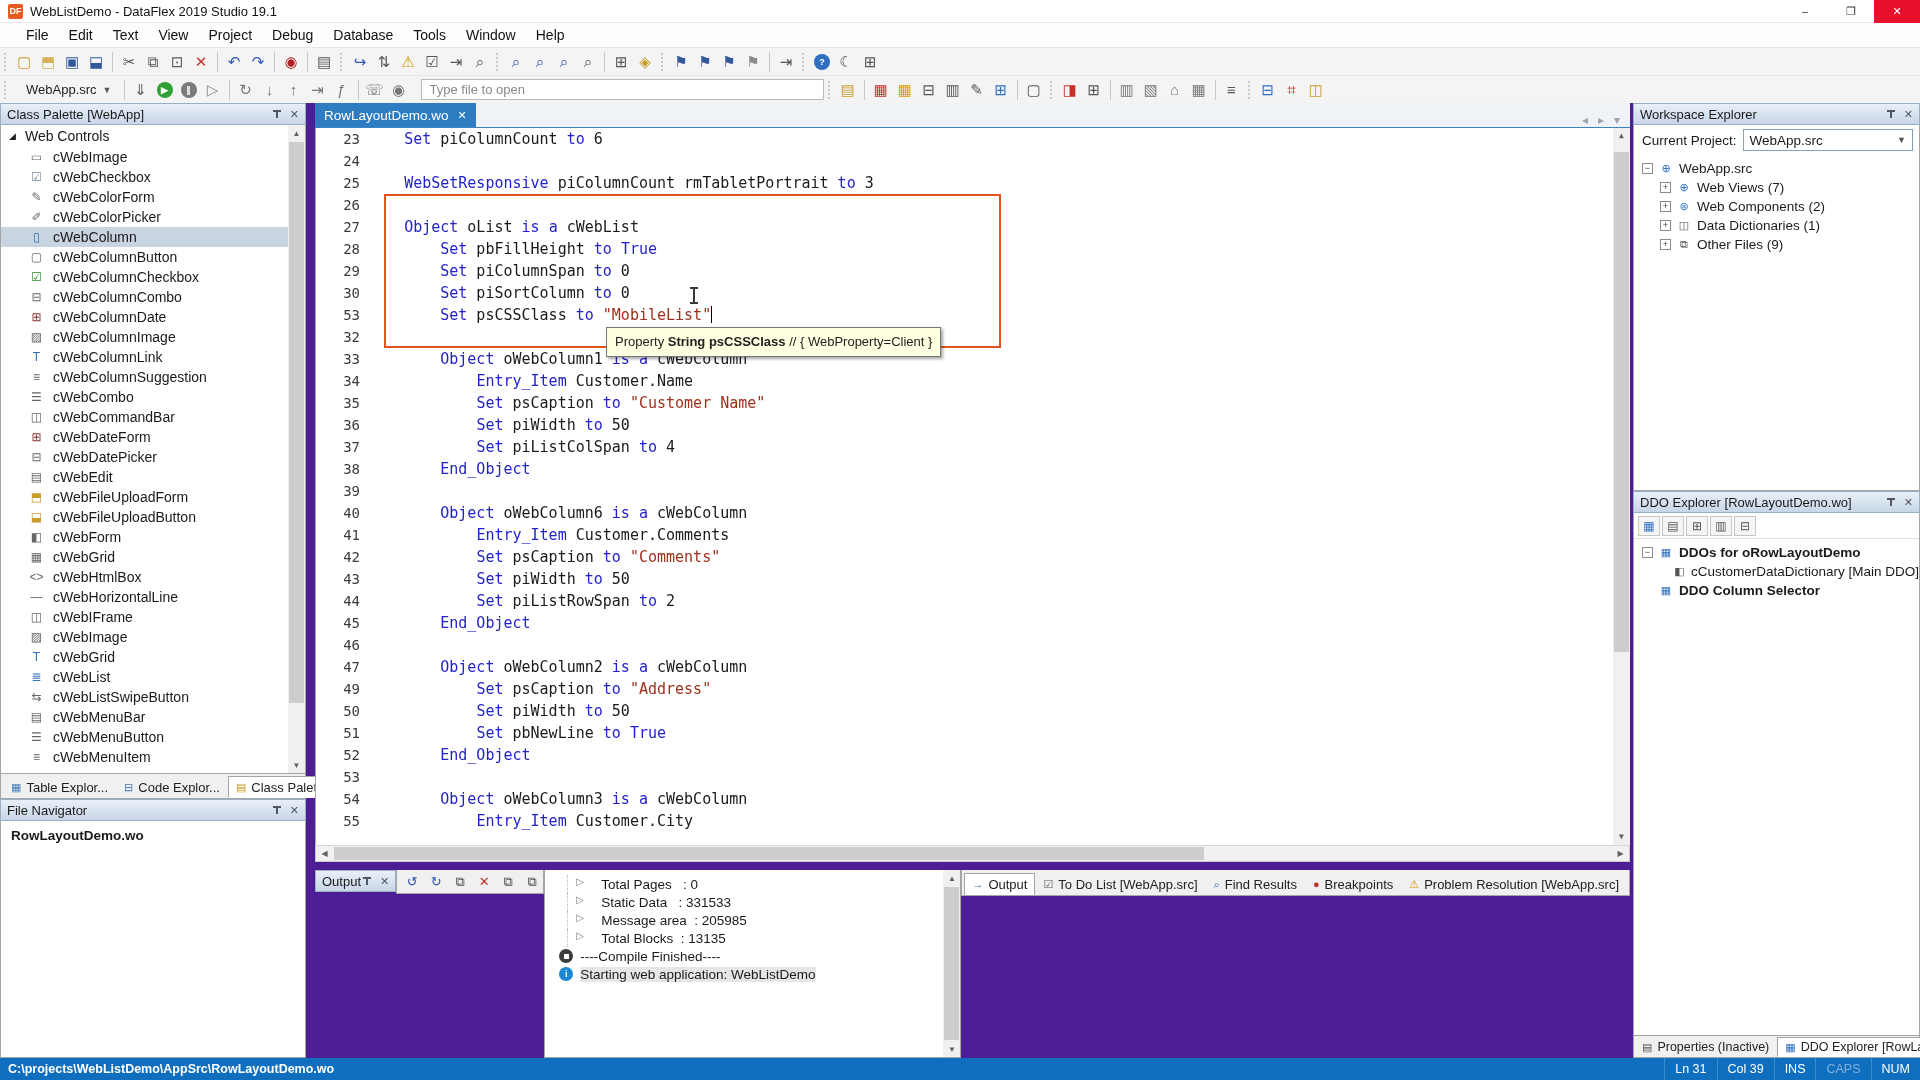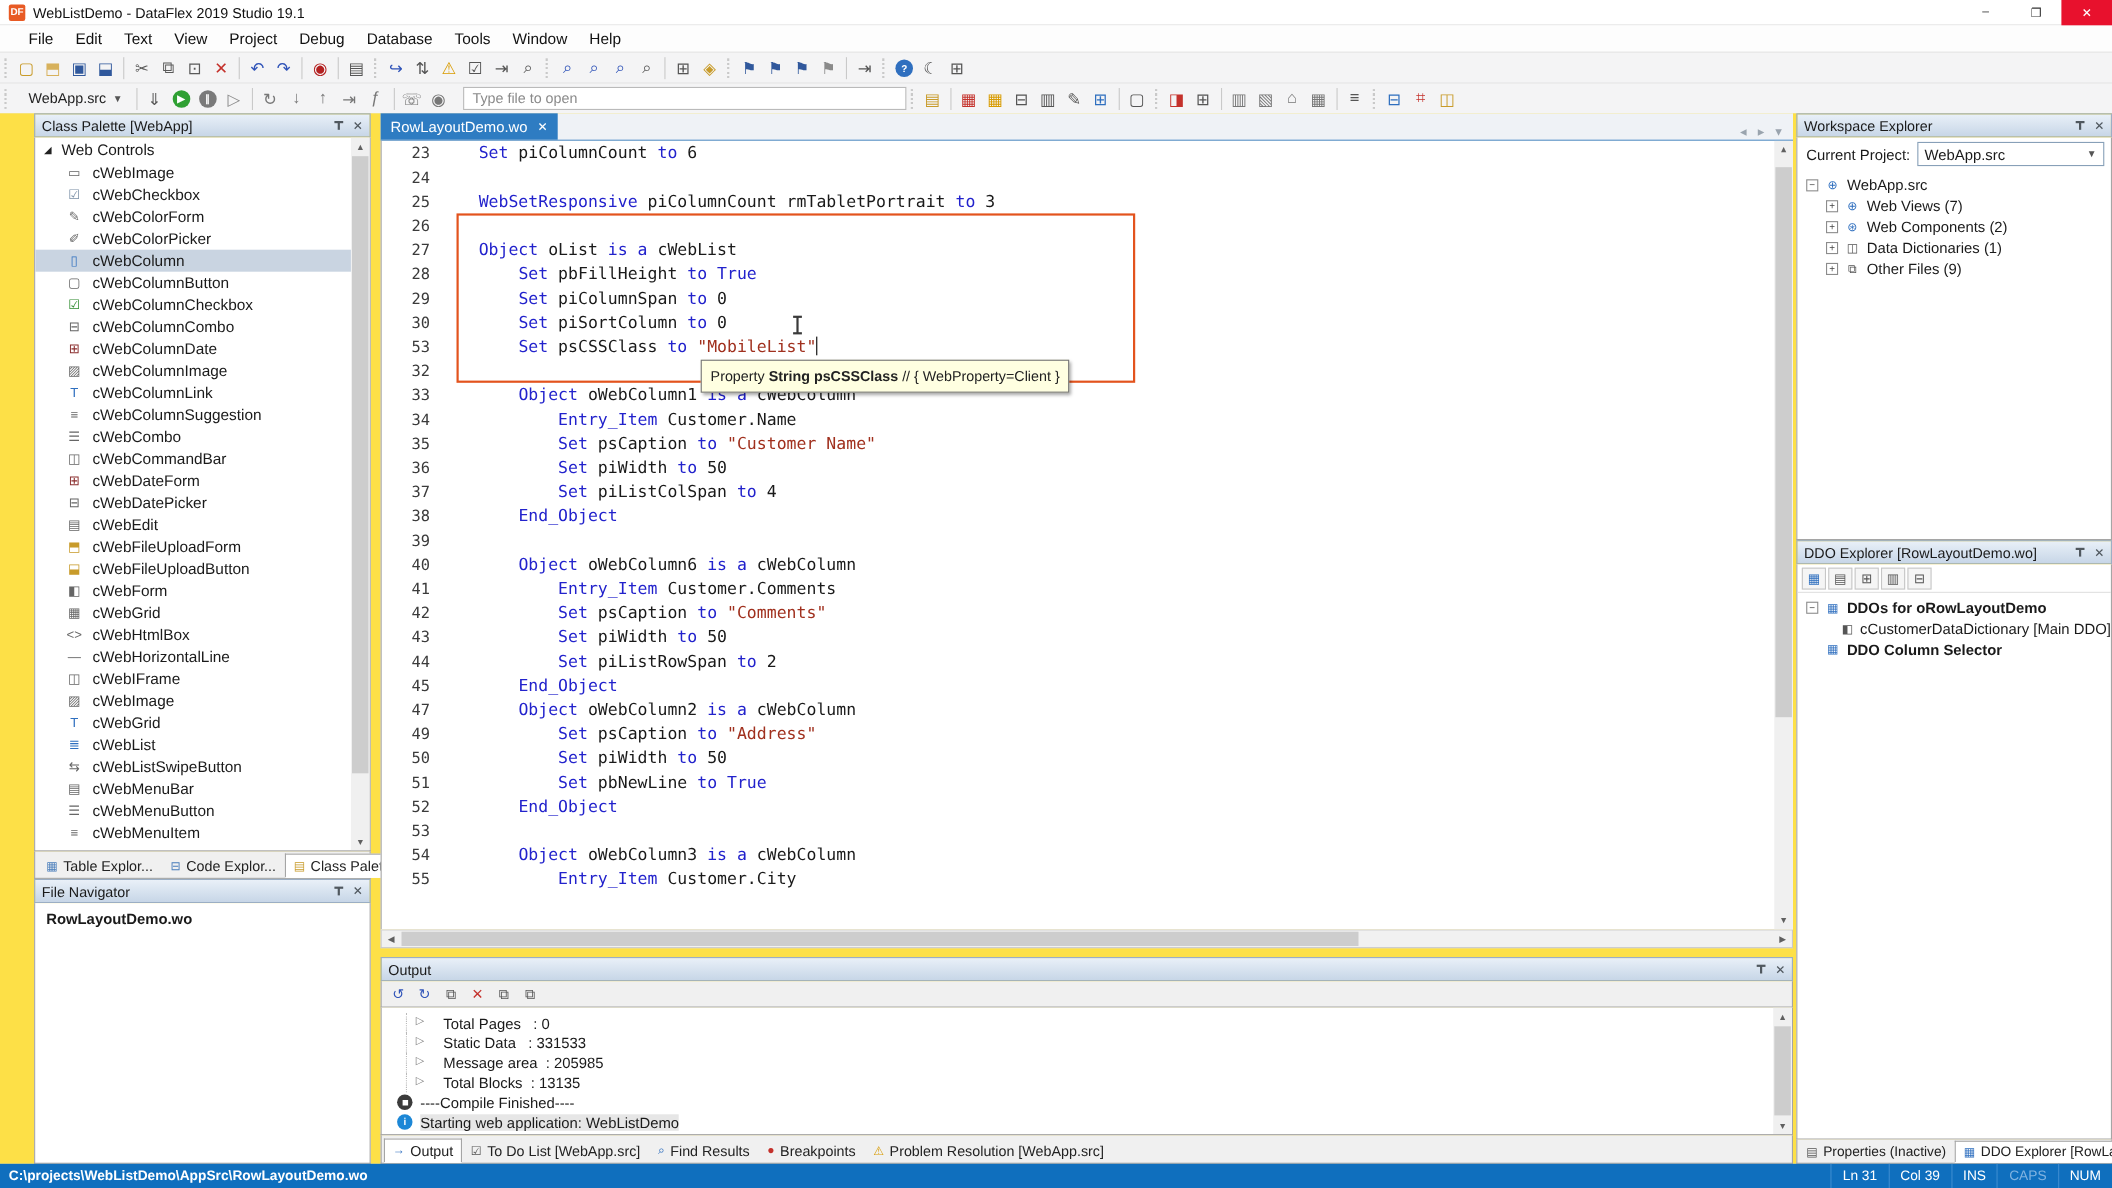--- a/index.html
+++ b/index.html
@@ -25,21 +25,21 @@
   .sep { width:1px; height:20px; background:#C9C9C9; margin:0 4px; }
   .tbtn { min-width:24px; height:24px; display:flex; align-items:center; justify-content:center; font-size:15px; }
   .tbtn .bgc { width:16px; height:16px; border-radius:50%; display:flex; align-items:center; justify-content:center;
     font-size:9px; font-weight:bold; color:#fff; }
   .proj-combo { display:flex; align-items:center; gap:6px; padding:2px 8px; margin-left:6px; font-size:13px; color:#222; }
   .proj-combo .arrow { font-size:9px; color:#555; }
   .file-search { width:403px; height:21px; border:1px solid #BABABA; background:#fff; margin-left:10px;
     font-size:13px; color:#8A8A8A; display:flex; align-items:center; padding-left:8px; }
 
   
-  .main { position:absolute; top:103px; left:0; right:0; bottom:22px; display:flex; background:#fde047;padding-left:31px; }
+  .main { position:absolute; top:103px; left:0; right:0; bottom:22px; display:flex; background:#4c1d95; }
   .col-left  { width:306px; display:flex; flex-direction:column; }
   .gap-a { width:9px; } .gap-b { width:3px; }
   .col-center{ flex:1; display:flex; flex-direction:column; }
   .col-right { width:287px; display:flex; flex-direction:column; }
 
   .panel-header { height:22px; background:linear-gradient(#E9F0F8,#C7D6E7); border:1px solid #9BAEC4;
     display:flex; align-items:center; padding:0 6px; font-size:13px; color:#1a1a1a; }
   .panel-header .hdr-sp { flex:1; }
   .pin { position:relative; width:11px; height:11px; margin-right:8px; }
   .pin::before { content:""; position:absolute; left:5px; top:2px; width:2px; height:7px; background:#50585F; }
@@ -90,21 +90,21 @@
   .ibeam::before{ top:-1px; } .ibeam::after{ bottom:-1px; }
   .code-vscroll { z-index:5; }
 
   .hscroll { height:17px; background:#F1F1F1; border:1px solid #C9C9C9; border-top:1px solid #D6D6D6; position:relative; }
   .hscroll .arr { position:absolute; top:0; width:17px; height:15px; color:#606060; font-size:8px; display:flex; align-items:center; justify-content:center; }
   .hscroll .thumb { position:absolute; top:1px; height:13px; background:#CDCDCD; }
 
   .center-gap { height:8px; }
 
   
-  .output { height:188px; display:flex; flex-direction:column; }
+  .output { height:188px; display:flex; }
   .out-toolbar { height:24px; background:#F0F0F0; border:1px solid #A5A5A5; border-top:none; display:flex; align-items:center; padding-left:4px; gap:2px; }
   .out-toolbar .tbtn { min-width:22px; height:20px; font-size:13px; }
   .out-body { flex:1; background:#fff; border:1px solid #A5A5A5; border-top:none; position:relative; overflow:hidden; }
   .out-row { display:flex; align-items:center; height:18px; font-size:13.5px; white-space:pre; }
   .out-row .tree-sp { width:34px; border-left:1px dotted #B9B9B9; margin-left:22px; height:100%; position:relative; }
   .out-row .chev { position:absolute; left:8px; top:1px; color:#7A7A7A; font-size:10px; }
   .out-ic { width:14px; height:14px; border-radius:50%; display:flex; align-items:center; justify-content:center;
     font-size:9px; font-weight:bold; color:#fff; margin:0 7px 0 14px; flex:0 0 14px; }
   .out-ic.stop { background:#3B3B3B; } .out-ic.stop::after{ content:""; width:5px; height:5px; background:#fff; }
   .out-ic.info { background:#1C87D6; }
@@ -468,20 +468,21 @@
           <div class="code-line"><span class="lnum">36</span>            <span class="kw">Set</span> piWidth <span class="kw">to</span> 50</div>
           <div class="code-line"><span class="lnum">37</span>            <span class="kw">Set</span> piListColSpan <span class="kw">to</span> 4</div>
           <div class="code-line"><span class="lnum">38</span>        <span class="kw">End_Object</span></div>
           <div class="code-line"><span class="lnum">39</span></div>
           <div class="code-line"><span class="lnum">40</span>        <span class="kw">Object</span> oWebColumn6 <span class="kw">is</span> <span class="kw">a</span> cWebColumn</div>
           <div class="code-line"><span class="lnum">41</span>            <span class="kw">Entry_Item</span> Customer.Comments</div>
           <div class="code-line"><span class="lnum">42</span>            <span class="kw">Set</span> psCaption <span class="kw">to</span> <span class="str">"Comments"</span></div>
           <div class="code-line"><span class="lnum">43</span>            <span class="kw">Set</span> piWidth <span class="kw">to</span> 50</div>
           <div class="code-line"><span class="lnum">44</span>            <span class="kw">Set</span> piListRowSpan <span class="kw">to</span> 2</div>
           <div class="code-line"><span class="lnum">45</span>        <span class="kw">End_Object</span></div>
+          <div class="code-line"><span class="lnum">46</span></div>
           <div class="code-line"><span class="lnum">47</span>        <span class="kw">Object</span> oWebColumn2 <span class="kw">is</span> <span class="kw">a</span> cWebColumn</div>
           <div class="code-line"><span class="lnum">49</span>            <span class="kw">Set</span> psCaption <span class="kw">to</span> <span class="str">"Address"</span></div>
           <div class="code-line"><span class="lnum">50</span>            <span class="kw">Set</span> piWidth <span class="kw">to</span> 50</div>
           <div class="code-line"><span class="lnum">51</span>            <span class="kw">Set</span> pbNewLine <span class="kw">to</span> <span class="kw">True</span></div>
           <div class="code-line"><span class="lnum">52</span>        <span class="kw">End_Object</span></div>
           <div class="code-line"><span class="lnum">53</span></div>
           <div class="code-line"><span class="lnum">54</span>        <span class="kw">Object</span> oWebColumn3 <span class="kw">is</span> <span class="kw">a</span> cWebColumn</div>
           <div class="code-line"><span class="lnum">55</span>            <span class="kw">Entry_Item</span> Customer.City</div>
         </div>
       <div class="hl-box" id="hl-box" style="left: 68px; top: 66px; width: 617px; height: 154px;"></div>

